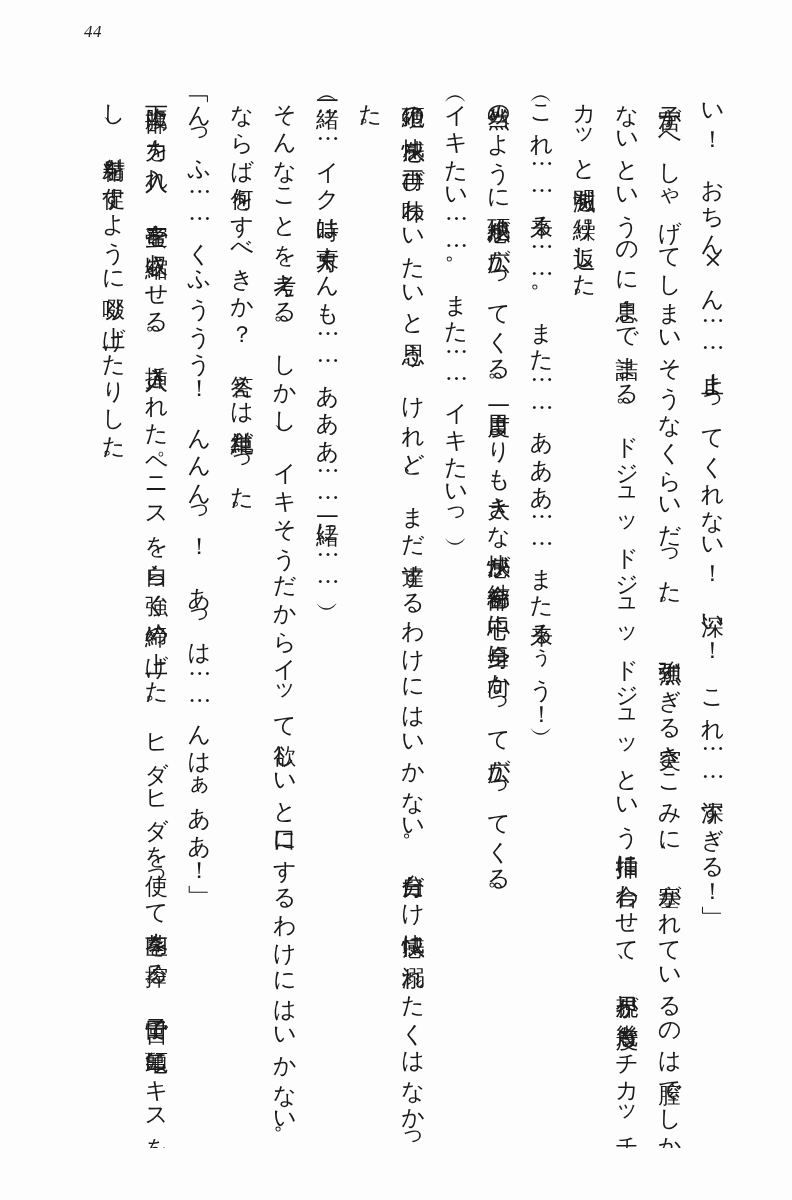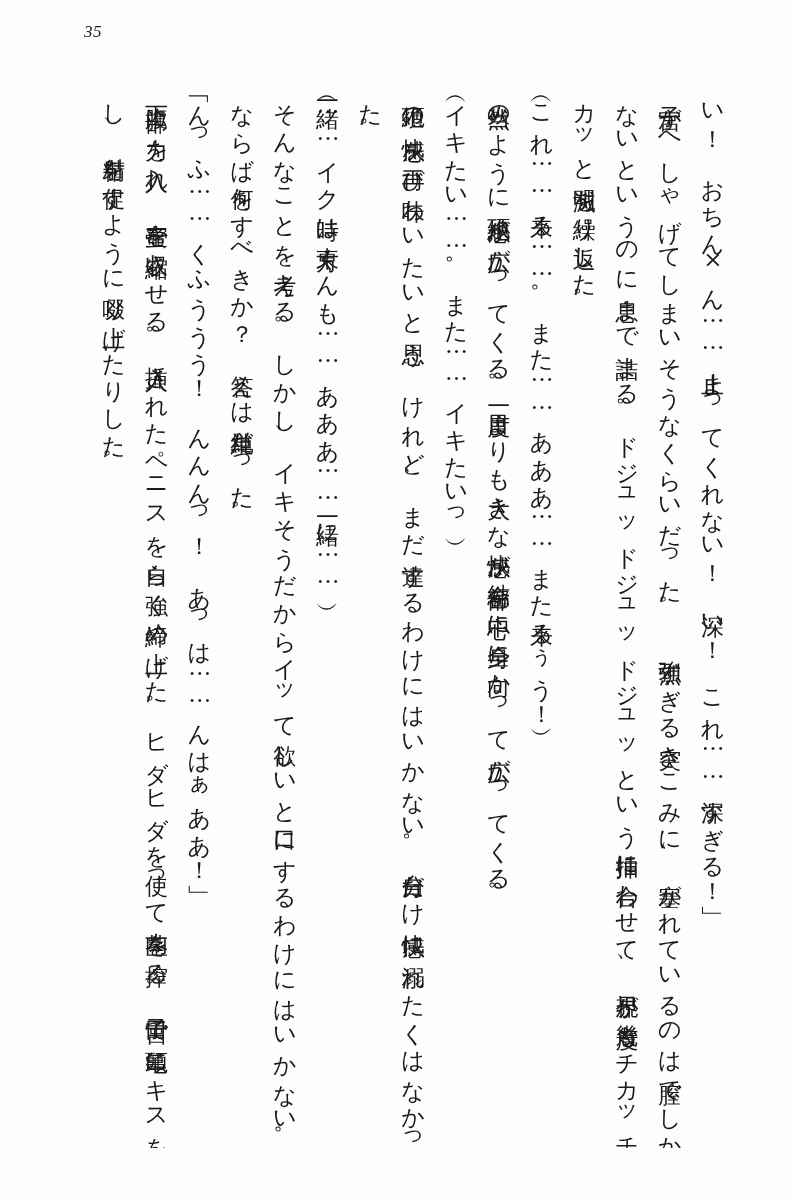--- a/index.html
+++ b/index.html
@@ -45,21 +45,21 @@
     text-align: justify;
     direction: ltr;
     overflow: hidden;
     white-space: pre-wrap;
   }
 </style>
 </head>
 <body>
 
 <div class="page">
-  <div class="page-number">35</div>
+  <div class="page-number">44</div>
   <div class="body-text">い！　おちん×ん……止まってくれない！　深い！　これ……深すぎる！」
 子宮がへしゃげてしまいそうなくらいだった。　強烈すぎる突きこみに、塞がれているのは膣でしかないというのに息まで詰まる。ドジュッドジュッドジュッという抽挿に合わせて、視界が幾度もチカッチカッと明滅を繰り返した。
 （これ……来る……。また……あああ……また来るぅう！）
 当然のように絶頂感が広がってくる。一度目よりも大きな快感が結合部を中心に全身に向かって広がってくる。
 （イキたい……。また……イキたいっ）
 絶頂の快感を再び味わいたいと思う。けれど、まだ達するわけにはいかない。自分だけ快感に溺れたくはなかった。
 （一緒……イク時は東方くんも……あああ……一緒に……）
 そんなことを考える。しかし、イキそうだからイッて欲しいと口にするわけにはいかない。ならば何をすべきか？　答えは単純だった。
 「んっふ……くふううう！　んんんっ！　あっは……んはぁああ！」
 下腹部に力を入れ、蜜壺を収縮させる。挿入されたペニスを自ら強く締め上げた。ヒダヒダを使って肉茎を搾る。子宮口で亀頭にキスをし、射精を促すように啜り上げたりした。</div>

